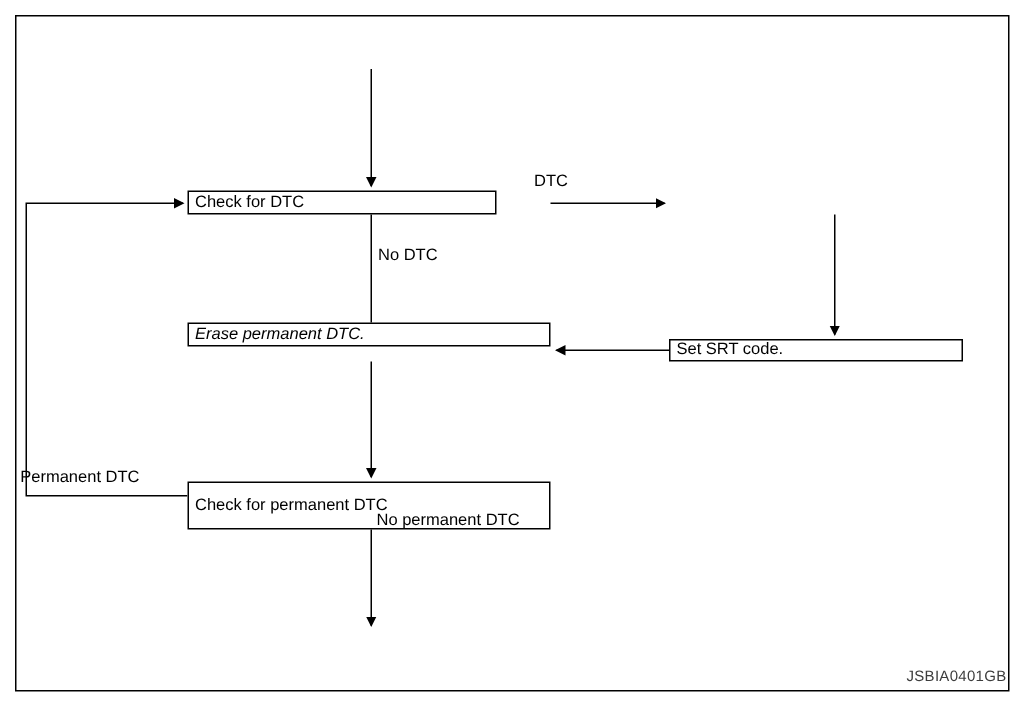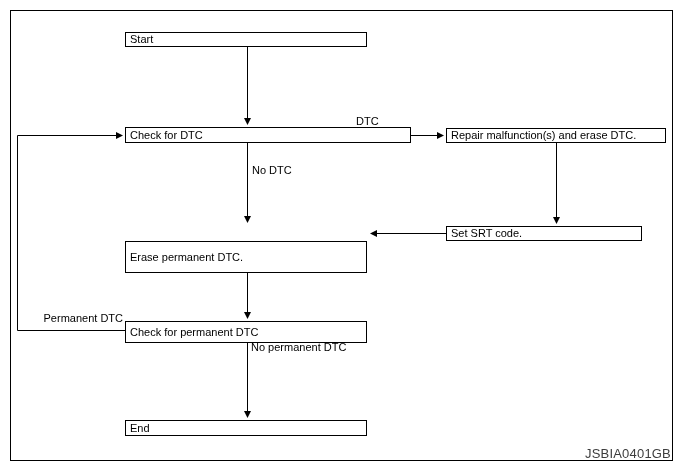--- a/index.html
+++ b/index.html
@@ -53,21 +53,21 @@
     position: absolute;
     font-size: 11px;
     line-height: 13px;
     color: #000000;
     white-space: nowrap;
   }
   .figure-code {
     position: absolute;
     right: 14px;
     top: 446px;
-    font-size: 13px;
+    font-size: 10px;
     letter-spacing: 0.2px;
     color: #3d3d3d;
   }
 </style>
 </head>
 <body>
 
 <div class="canvas">
 
   <div class="frame"></div>
@@ -89,37 +89,34 @@
 
     <line class="edge" x1="446" y1="233.5" x2="371" y2="233.5" marker-end="url(#arrow)"></line>
 
     <line class="edge" x1="247.5" y1="241" x2="247.5" y2="318" marker-end="url(#arrow)"></line>
 
     <polyline class="edge" points="125,330.5 17.5,330.5 17.5,135.5 122,135.5" marker-end="url(#arrow)"></polyline>
 
     <line class="edge" x1="247.5" y1="337" x2="247.5" y2="417" marker-end="url(#arrow)"></line>
   </svg>
 
-  <div class="node" style="left:125px; top:32px; width:242px; height:15px;">Start</div>
 
-  <div class="node" style="left:125px; top:127px; width:286px; height:16px;">Check for DTC</div>
+  <div class="node" style="left:125px; top:127px; width:206px; height:16px;">Check for DTC</div>
 
-  <div class="node" style="left:446px; top:128px; width:220px; height:15px;">Repair malfunction(s) and erase DTC.</div>
 
-  <div class="node" style="left:125px; top:241px; width:242px; height:32px;">Erase permanent DTC.</div>
+  <div class="node" style="left:125px; top:215px; width:242px; height:16px;font-style:italic;">Erase permanent DTC.</div>
 
   <div class="node" style="left:446px; top:226px; width:196px; height:15px;">Set SRT code.</div>
 
-  <div class="node" style="left:125px; top:321px; width:242px; height:22px;">Check for permanent DTC</div>
+  <div class="node" style="left:125px; top:321px; width:242px; height:32px;">Check for permanent DTC</div>
 
-  <div class="node" style="left:125px; top:420px; width:242px; height:16px;">End</div>
 
   <div class="edge-label" style="left:356px; top:115px;">DTC</div>
 
   <div class="edge-label" style="left:252px; top:164px;">No DTC</div>
 
-  <div class="edge-label" style="right:562px; top:312px;">Permanent DTC</div>
+  <div class="edge-label" style="right:592px; top:312px;">Permanent DTC</div>
 
   <div class="edge-label" style="left:251px; top:341px;text-align:right;">No permanent DTC</div>
 
   <div class="figure-code">JSBIA0401GB</div>
 
 </div>
 
 </body></html>

